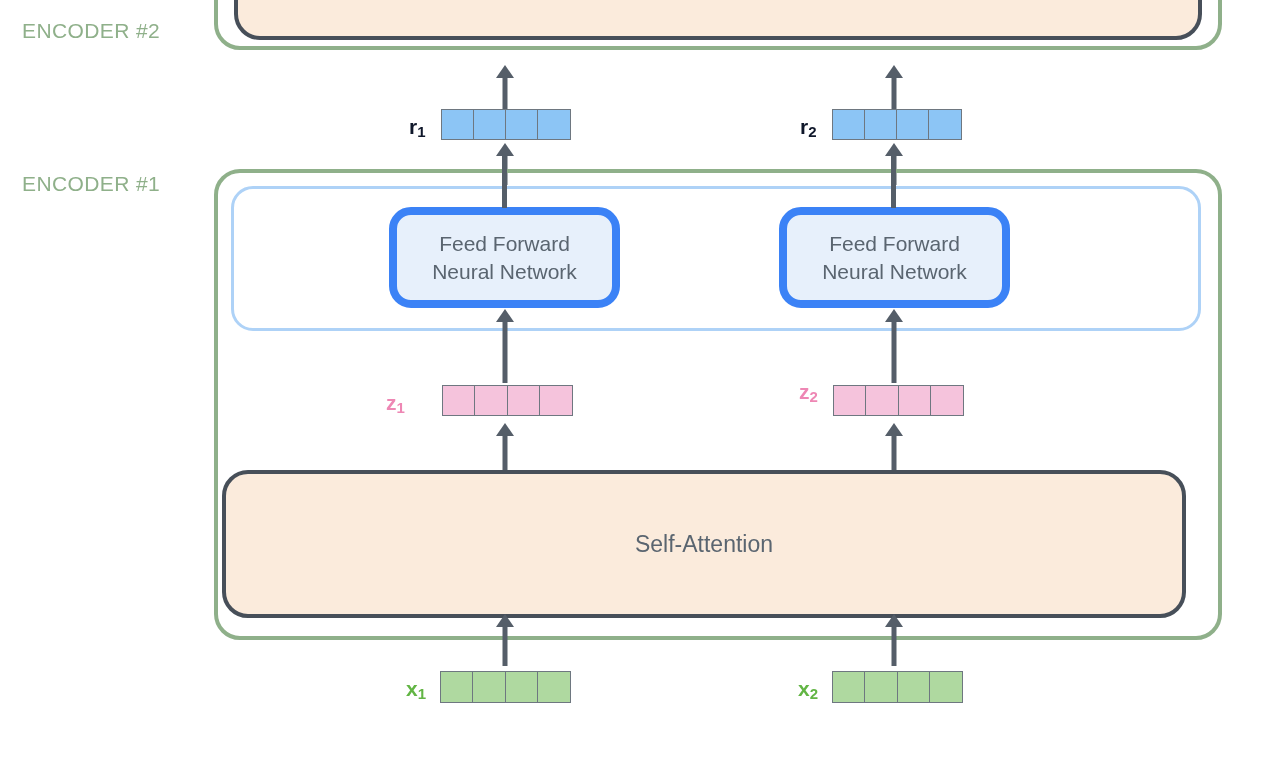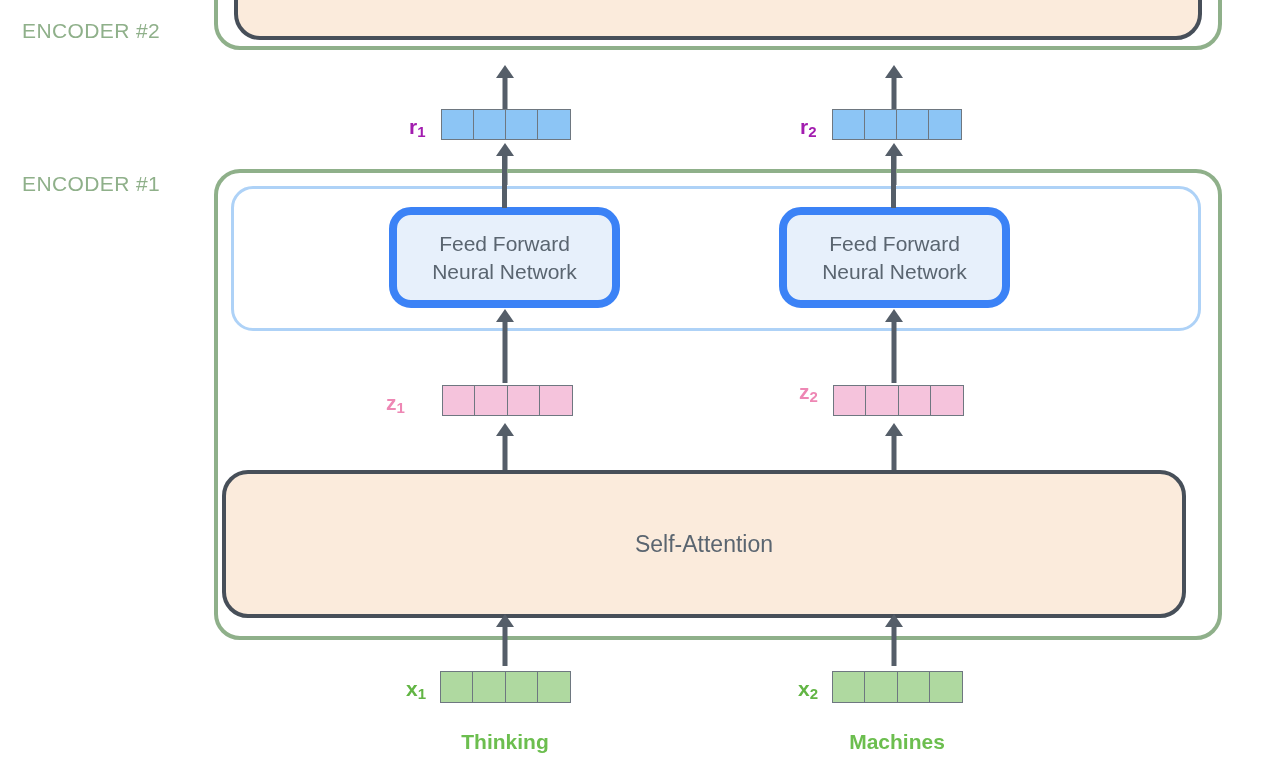--- a/index.html
+++ b/index.html
@@ -111,21 +111,21 @@
     white-space: nowrap;
     font-family: "Liberation Sans", sans-serif;
   }
   .vec-label .sub {
     font-size: 15px;
     font-weight: bold;
     vertical-align: baseline;
     position: relative;
     top: 3px;
   }
-  .lbl-blue  { color: #a21caf; }
+  .lbl-blue  { color: #0f172a; }
   .lbl-pink  { color: #EE87B4; }
   .lbl-green { color: #62B544; }
 
   
   .word-label {
     position: absolute;
     color: #6CBE4F;
     font-weight: bold;
     font-size: 21px;
     white-space: nowrap;
@@ -302,17 +302,15 @@
   <div class="vec-label lbl-green" style="left:798px; top:677px;">
     <span>x</span><span class="sub">2</span>
   </div>
   <div class="vector vec-green" style="left:832px; top:671px; width:131px; height:32px;">
     <div class="vcell" style="width:32.75px;"></div>
     <div class="vcell" style="width:32.75px;"></div>
     <div class="vcell" style="width:32.75px;"></div>
     <div class="vcell" style="width:32.75px;"></div>
   </div>
 
-  <div class="word-label" style="left:405px; top:730px; width:200px;">Thinking</div>
-
-  <div class="word-label" style="left:797px; top:730px; width:200px;">Machines</div>
+
 
 </div>
 
 </body></html>

